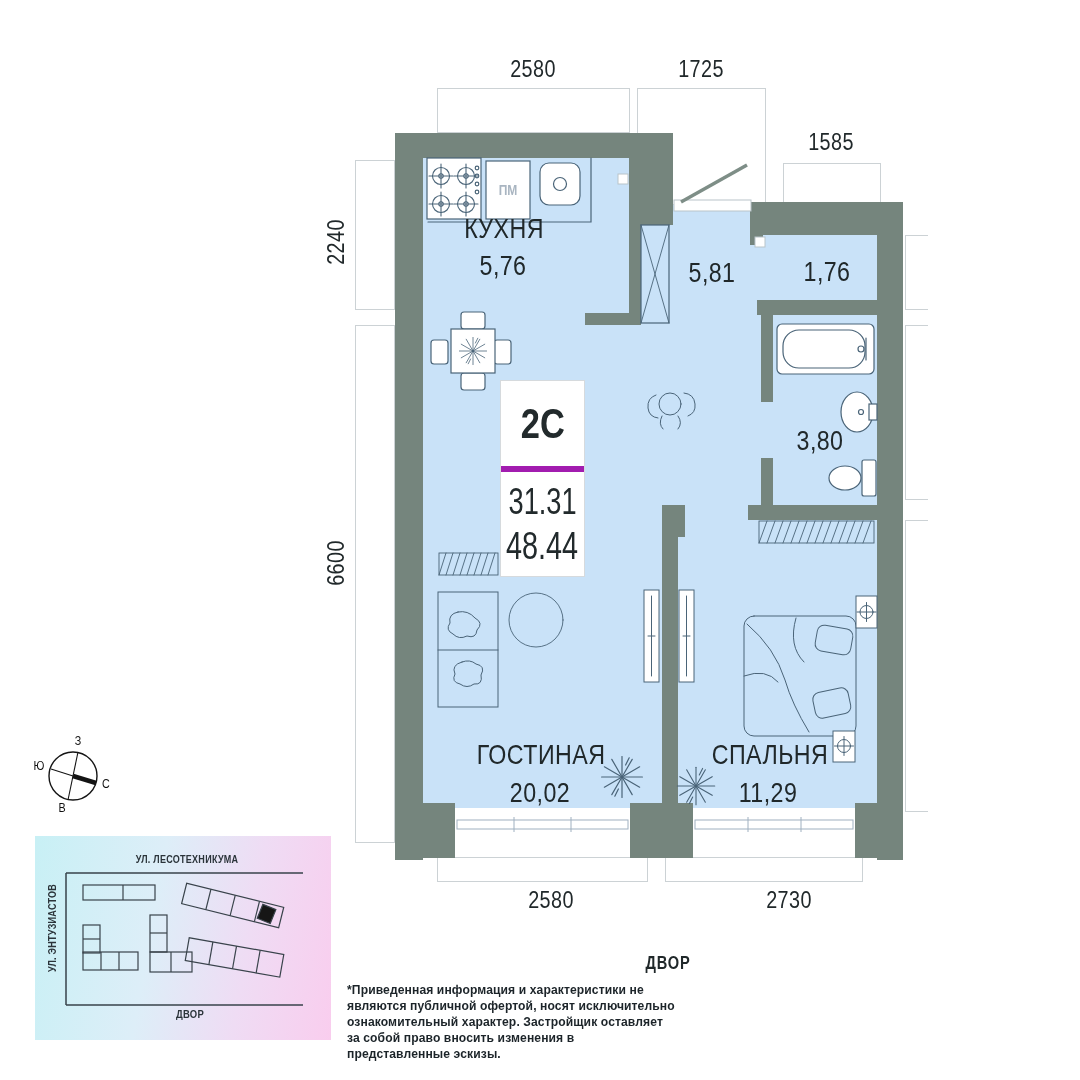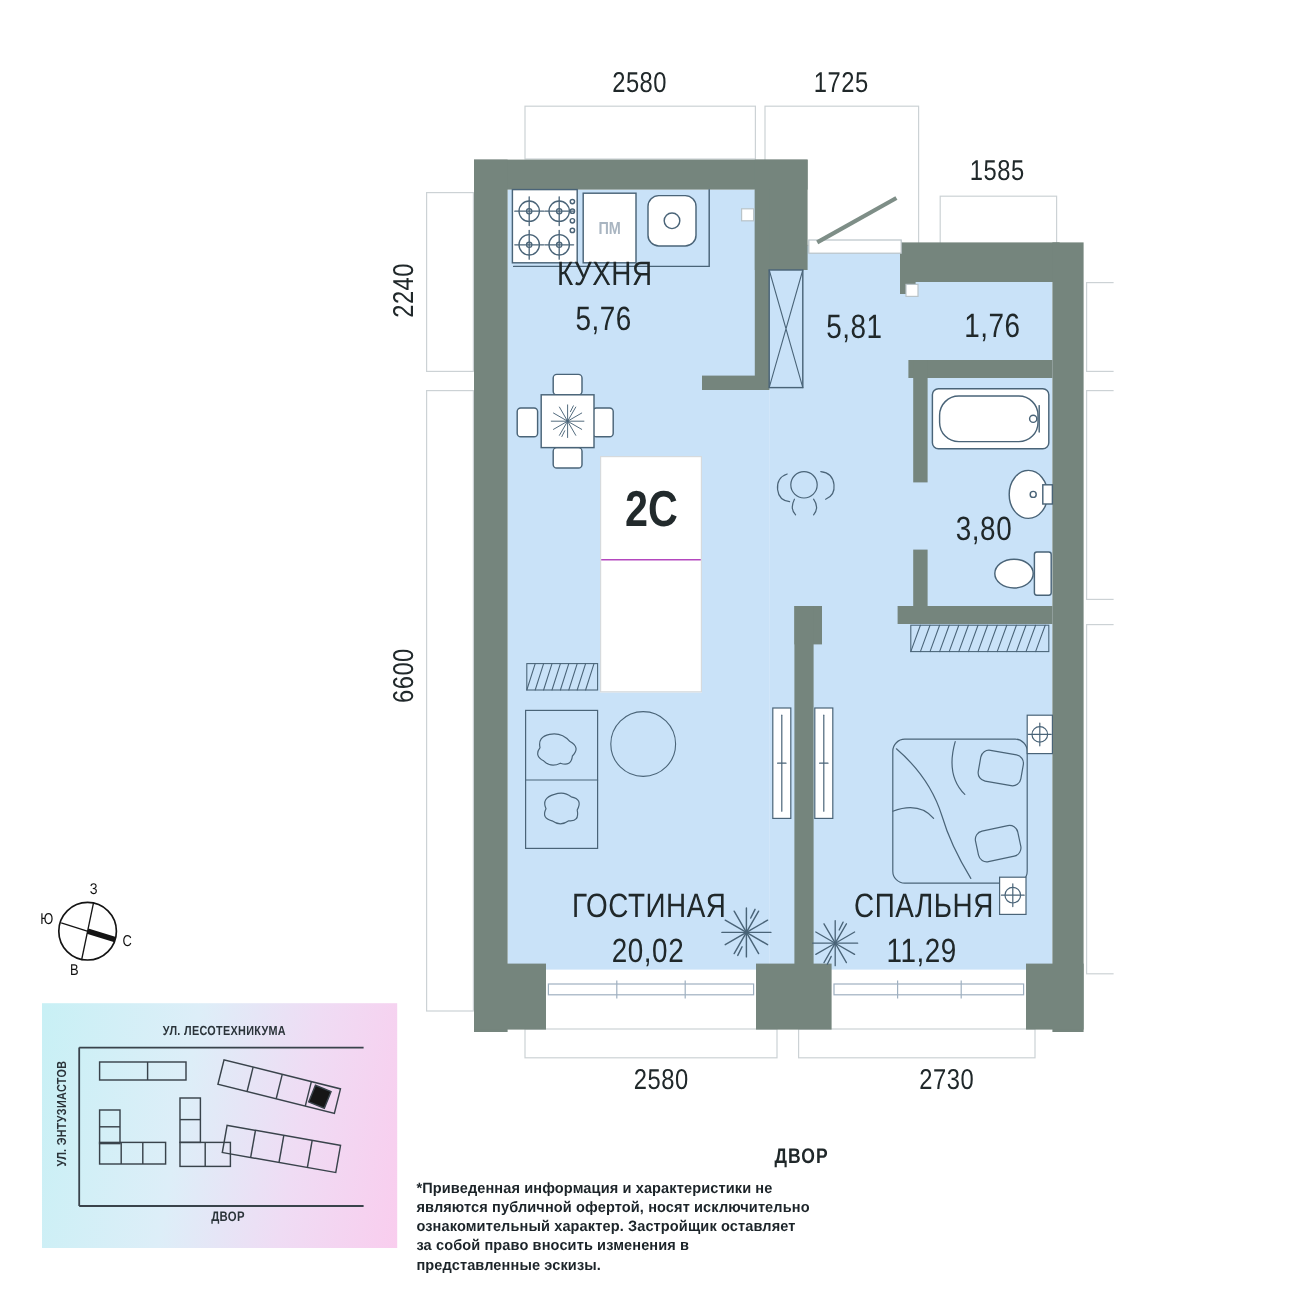--- a/index.html
+++ b/index.html
@@ -10,21 +10,21 @@
   .lbl{position:absolute;white-space:nowrap;color:#20282a;
        transform:translate(-50%,-50%) scale(0.86,1.04);}
   .lbl.rot{transform:translate(-50%,-50%) rotate(-90deg) scale(0.86,1.04);}
   .dim{font-size:23px;font-weight:400;letter-spacing:0.5px;}
   .room{font-size:27px;font-weight:400;letter-spacing:0.5px;}
   .pm{font-size:14px;font-weight:700;color:#a9b5c1;}
   .compass-letter{font-size:12.5px;color:#101010;}
   .unitbox{position:absolute;left:500px;top:380px;width:85px;height:197px;background:#fff;
            border:1px solid #d6dadd;box-sizing:border-box;display:flex;flex-direction:column;}
   .unitbox .top{height:85px;display:flex;align-items:center;justify-content:center;
-                border-bottom:1px solid #a21caf;text-align:center;}
+                border-bottom:6px solid #a21caf;text-align:center;}
   .unitbox .bot{flex:1;display:flex;flex-direction:column;align-items:center;justify-content:center;gap:2px;}
   .unit-type{font-size:42px;font-weight:700;color:#222a2c;transform:scale(0.82,1.0);}
   .unit-area{font-size:36px;font-weight:400;color:#222a2c;transform:scale(0.8,1.06);line-height:1.2;}
   .sitemap{position:absolute;left:35px;top:836px;width:296px;height:204px;
            background:linear-gradient(100deg,#c8f0f5 0%,#ddeef8 40%,#efdcf4 70%,#f9cdee 100%);}
   .mini{font-size:10.5px;font-weight:700;color:#2b343a;letter-spacing:0.3px;}
   .yard-main{font-size:17px;font-weight:700;color:#20282a;letter-spacing:1px;}
   .disclaimer{position:absolute;left:347px;top:982px;width:338px;font-size:12.5px;font-weight:700;
               color:#1c2429;line-height:1.28;letter-spacing:0.1px;transform:scale(0.97,1);transform-origin:0 0;}
 </style>
@@ -286,20 +286,24 @@
   <div class="lbl room" style="left:541px;top:755px">ГОСТИНАЯ</div>
   <div class="lbl room" style="left:540px;top:793px">20,02</div>
   <div class="lbl room" style="left:770px;top:755px">СПАЛЬНЯ</div>
   <div class="lbl room" style="left:768px;top:793px">11,29</div>
   <div class="lbl pm" style="left:508px;top:190px">ПМ</div>
 
   <div class="unitbox">
     <div class="top">
         <span class="unit-type">2С</span>
       </div>
+    <div class="bot">
+      <span class="unit-area" style="font-size:34px">31.31</span>
+      <span class="unit-area">48.44</span>
+    </div>
   </div>
 
   <div class="lbl compass-letter" style="left:78px;top:741px">З</div>
   <div class="lbl compass-letter" style="left:39px;top:766px">Ю</div>
   <div class="lbl compass-letter" style="left:106px;top:784px">С</div>
   <div class="lbl compass-letter" style="left:62px;top:808px">В</div>
 
   <div class="lbl mini" style="left:187px;top:859px">УЛ. ЛЕСОТЕХНИКУМА</div>
   <div class="lbl mini rot" style="left:52px;top:928px">УЛ. ЭНТУЗИАСТОВ</div>
   <div class="lbl mini" style="left:190px;top:1014px;font-size:11px">ДВОР</div>

